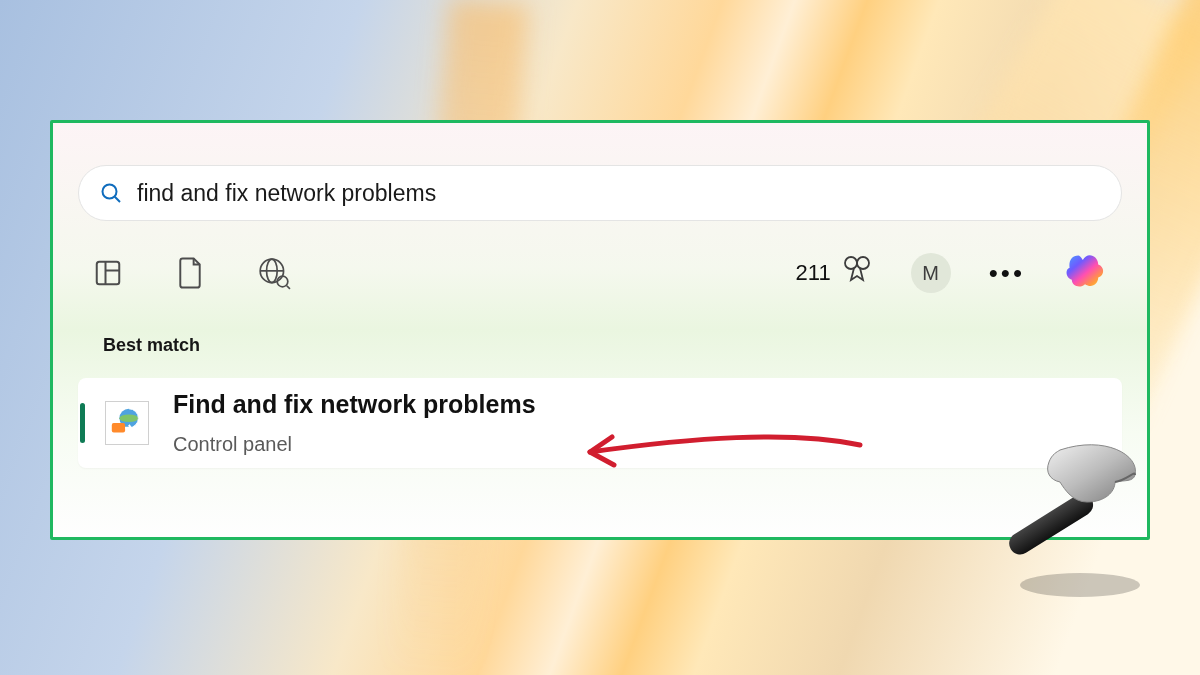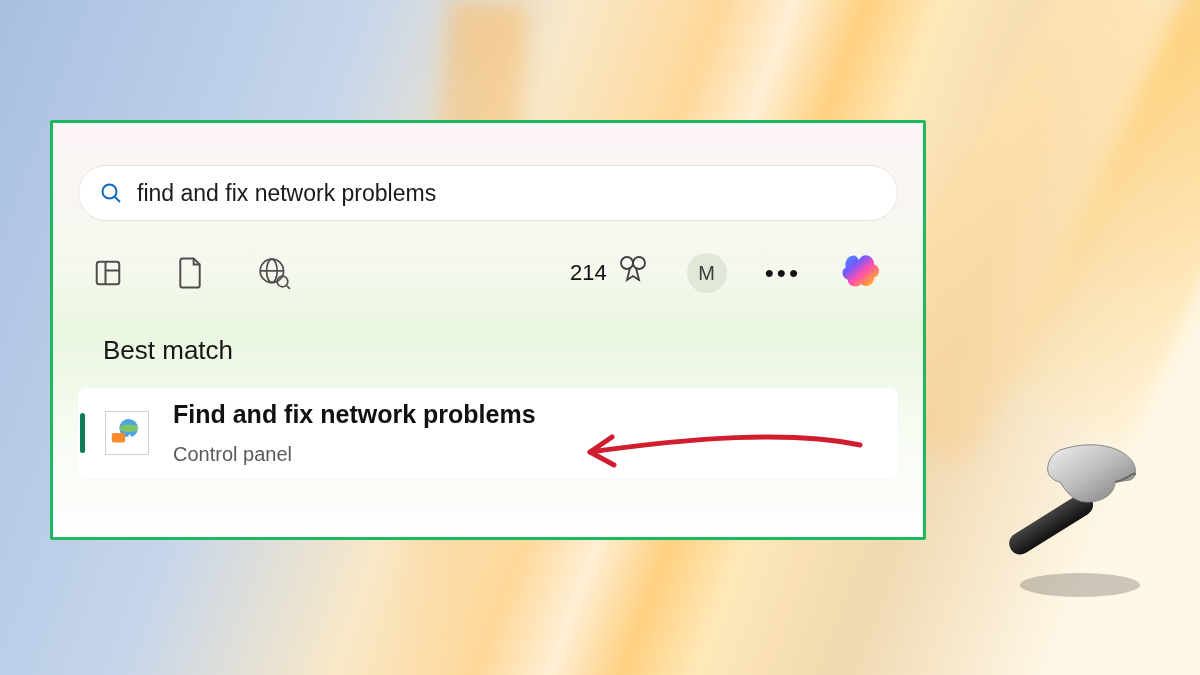--- a/index.html
+++ b/index.html
@@ -12,21 +12,21 @@
       background: linear-gradient(110deg, #a8c0e0 0%, #c5d5eb 25%, #f8e8c8 40%, #ffd89a 50%, #ffefd5 55%, #ffd080 60%, #ffe8b8 65%, #f0d8b0 75%, #fff8e8 90%);
     }
     .streak1 { position:absolute; top:0; left:420px; width:80px; height:680px; background: linear-gradient(to bottom, rgba(255,180,80,0.5), rgba(255,220,150,0)); transform: rotate(5deg); filter: blur(12px); }
     .streak2 { position:absolute; top:-40px; right:100px; width:160px; height:500px; background: linear-gradient(to bottom, rgba(255,230,180,0.9), rgba(255,200,120,0.3)); transform: rotate(30deg); filter: blur(10px); }
     .streak3 { position:absolute; top:-60px; right:-40px; width:140px; height:500px; background: linear-gradient(to bottom, rgba(255,200,100,0.8), rgba(255,230,170,0.2)); transform: rotate(25deg); filter: blur(10px); }
 
     .panel {
       position: absolute;
       left: 50px;
       top: 120px;
-      width: 876px;
+      width: 1100px;
       height: 420px;
       border: 3px solid #1fb860;
       background: linear-gradient(180deg, #fdf4f6 0%, #f5f8ee 35%, #eaf6e0 50%, #f7fcf3 75%, #fefefe 100%);
       border-radius: 2px;
     }
 
     .search-bar {
       margin: 42px 25px 0 25px;
       height: 56px;
       background: #ffffff;
@@ -46,21 +46,21 @@
       align-items:center;
       justify-content:space-between;
     }
     .toolbar-left { display:flex; gap:52px; align-items:center; }
     .toolbar-right { display:flex; gap:38px; align-items:center; }
     .tool-icon { color:#4d4d4d; display:flex; align-items:center; cursor:pointer; }
     .rewards { display:flex; align-items:center; gap:10px; color:#111; font-size:22px; }
     .avatar { width:40px; height:40px; border-radius:50%; background:#e1e7d9; color:#3d3d3d; font-size:20px; font-weight:500; display:flex; align-items:center; justify-content:center; }
     .dots { font-size:26px; letter-spacing:3px; color:#111; line-height:0; }
 
-    .section-label { margin: 38px 0 8px 50px; font-size:26px; font-weight:400; color:#171717; }
+    .section-label { margin: 38px 0 8px 50px; font-size:18px; font-weight:700; color:#171717; }
 
     .result-row {
       margin: 22px 25px 0 25px;
       height: 90px;
       background:#ffffff;
       border-radius:8px;
       display:flex;
       align-items:center;
       position:relative;
       box-shadow: 0 1px 2px rgba(0,0,0,0.04);
@@ -118,21 +118,21 @@
           <circle cx="14" cy="14" r="11"></circle>
             <ellipse cx="14" cy="14" rx="5" ry="11"></ellipse>
             <line x1="3" y1="14" x2="25" y2="14"></line>
           <circle cx="24" cy="24" r="5"></circle>
             <line x1="28" y1="28" x2="31" y2="31"></line>
         </svg>
       </span>
     </div>
     <div class="toolbar-right">
       <div class="rewards">
-        <span>214</span>
+        <span>211</span>
         <span>
           <svg width="32" height="32" viewBox="0 0 32 32" fill="none" stroke="#3d3d3d" stroke-width="1.8">
             <circle cx="10" cy="9" r="6"></circle>
               <circle cx="22" cy="9" r="6"></circle>
             <path d="M13 14 L10 26 L16 22 L22 26 L19 14"></path>
           </svg>
         </span>
       </div>
       <div class="avatar">
         <span>M</span>

